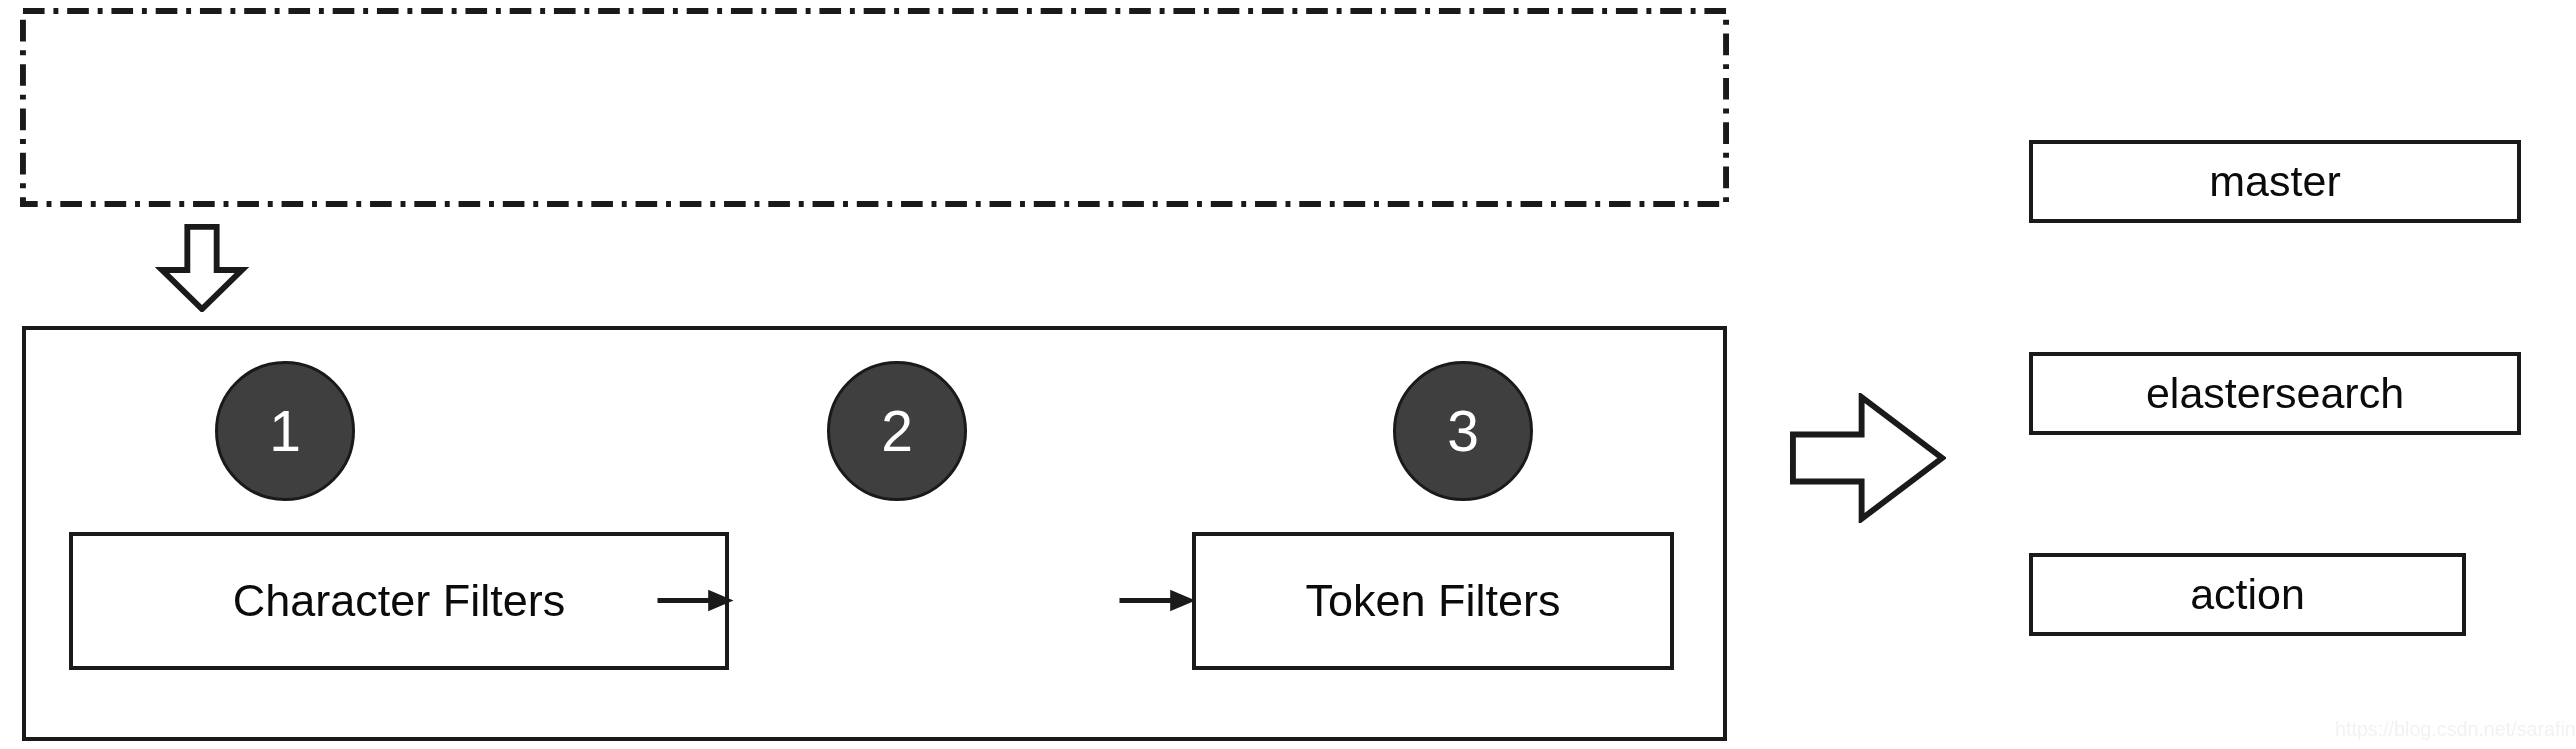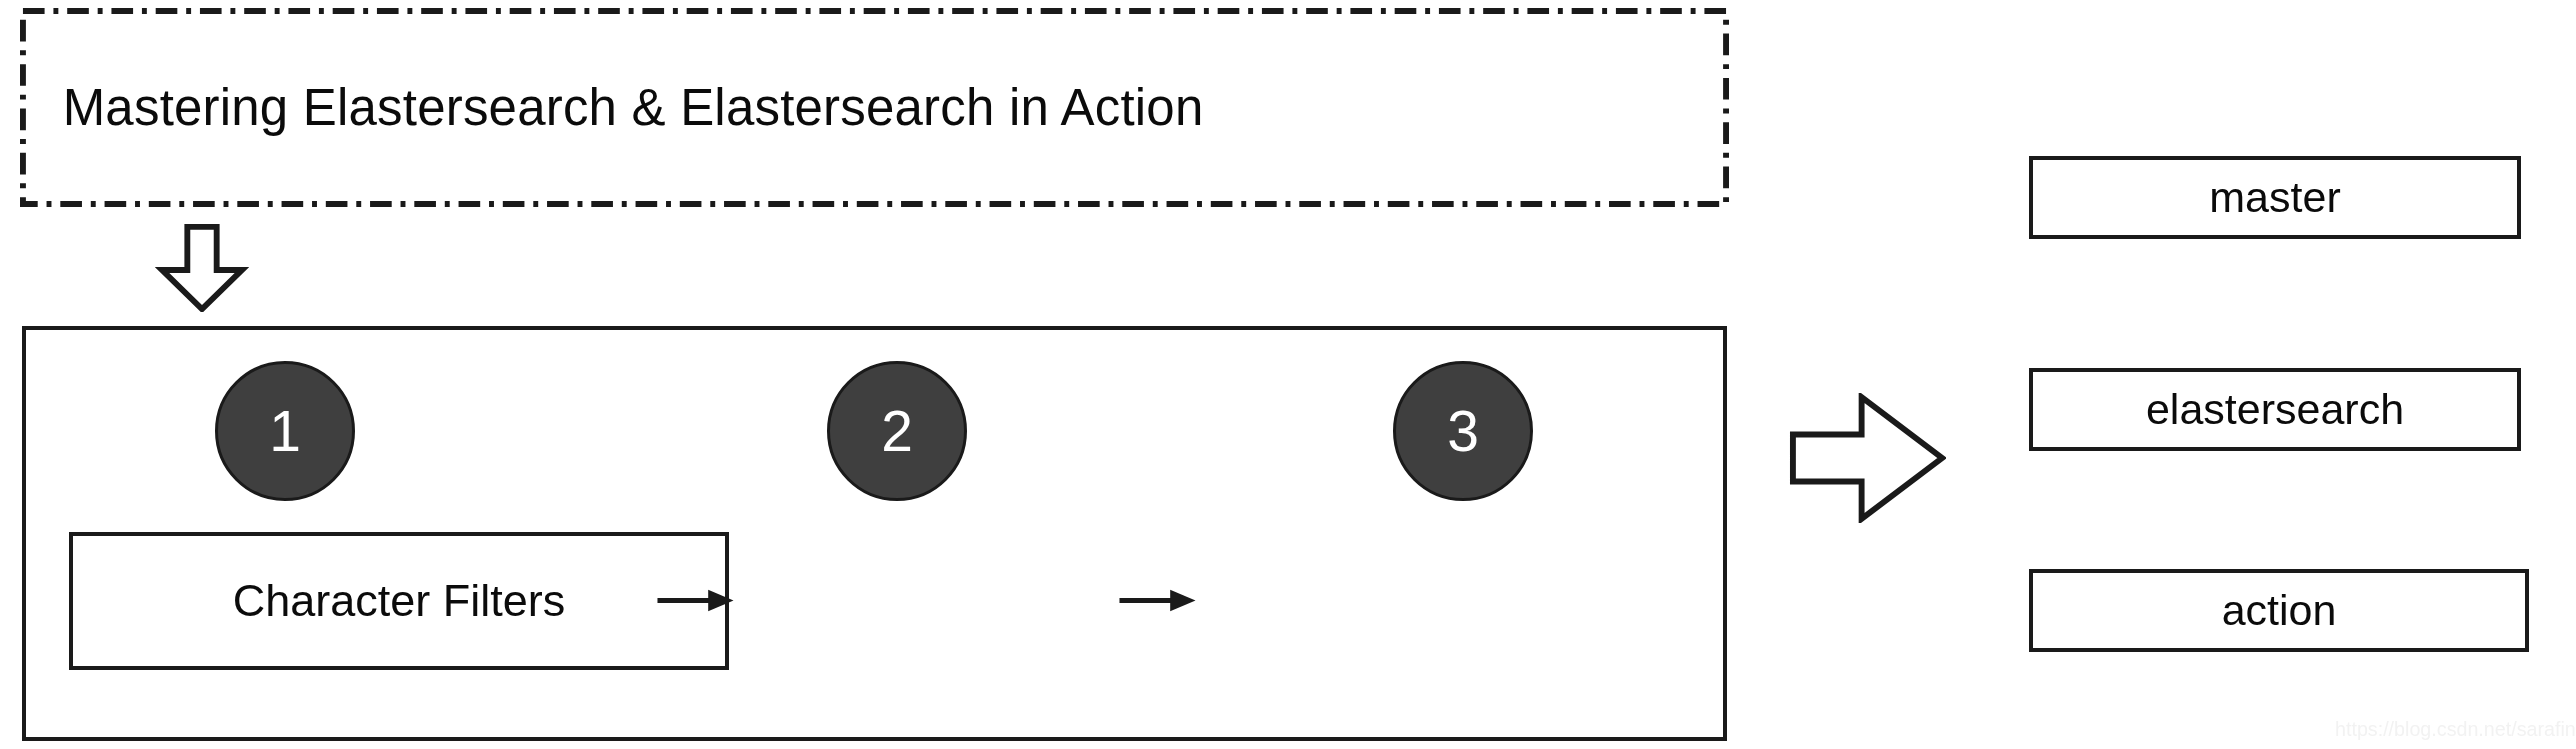--- a/index.html
+++ b/index.html
@@ -137,25 +137,24 @@
     border: 4.9px solid #1a1a1a;
     background: #ffffff;
     display: flex;
     align-items: center;
     justify-content: center;
     font-size: 43px;
     color: #0b0b0b;
     font-weight: 400;
     white-space: nowrap;
     font-family: "Liberation Sans", sans-serif;
-    margin-top: 16px;
   }
   .token-0 { left: 2029px; top: 140px; width: 492px; height: 83px; }
   .token-1 { left: 2029px; top: 352px; width: 492px; height: 83px; justify-content: center; }
-  .token-2 { left: 2029px; top: 553px; width: 500px; height: 83px; }
+  .token-2 { left: 2029px; top: 553px; width: 437px; height: 83px; }
 
   
   .watermark {
     position: absolute;
     left: 2335px;
     top: 718px;
     font-size: 19.7px;
     color: #f2f2f2;
     white-space: nowrap;
     font-family: "Liberation Sans", sans-serif;
@@ -164,41 +163,43 @@
 </style>
 </head>
 <body>
 
 <div id="canvas">
 
   <div class="title-box">
     <svg class="dashdot-svg" viewBox="0 0 1738 202" preserveAspectRatio="none">
       <rect x="3" y="3" width="1732" height="196" fill="none" stroke="#1a1a1a" stroke-width="6" stroke-dasharray="22 9 5 9" stroke-linecap="butt"></rect>
     </svg>
-    <div class="title-text">Mastering Elastersearch &amp; Elastersearch in Action</div>
   </div>
 
   <svg class="down-arrow" viewBox="0 0 96 90">
     <polygon points="33,3 63,3 63,47 89,47 48,87 7,47 33,47" fill="#ffffff" stroke="#1a1a1a" stroke-width="6" stroke-linejoin="miter"></polygon>
   </svg>
 
   <div class="pipeline-box"></div>
 
   <div class="num-circle circle-1">
     <span>1</span>
   </div>
   <div class="num-circle circle-2">
     <span>2</span>
   </div>
   <div class="num-circle circle-3">
     <span>3</span>
   </div>
 
   <div class="stage-box stage-1">
     <span>Character Filters</span>
+  </div>
+  <div class="stage-box stage-3">
+    <span>Token Filters</span>
   </div>
 
   <svg class="connector conn-1" viewBox="0 0 78 40">
     <line x1="0" y1="20" x2="56" y2="20" stroke="#1a1a1a" stroke-width="5"></line>
     <polygon points="52,9 78,20 52,31" fill="#1a1a1a"></polygon>
   </svg>
   <svg class="connector conn-2" viewBox="0 0 78 40">
     <line x1="0" y1="20" x2="56" y2="20" stroke="#1a1a1a" stroke-width="5"></line>
     <polygon points="52,9 78,20 52,31" fill="#1a1a1a"></polygon>
   </svg>

